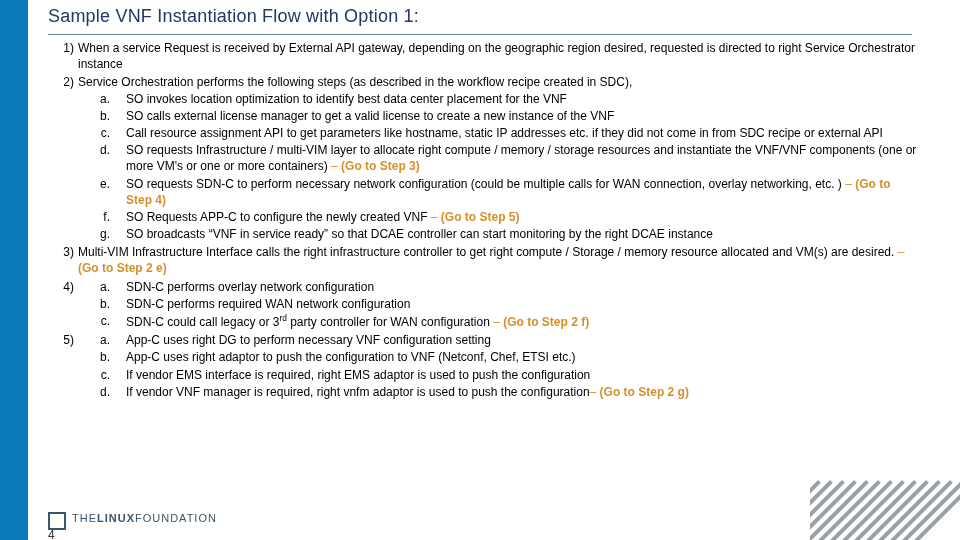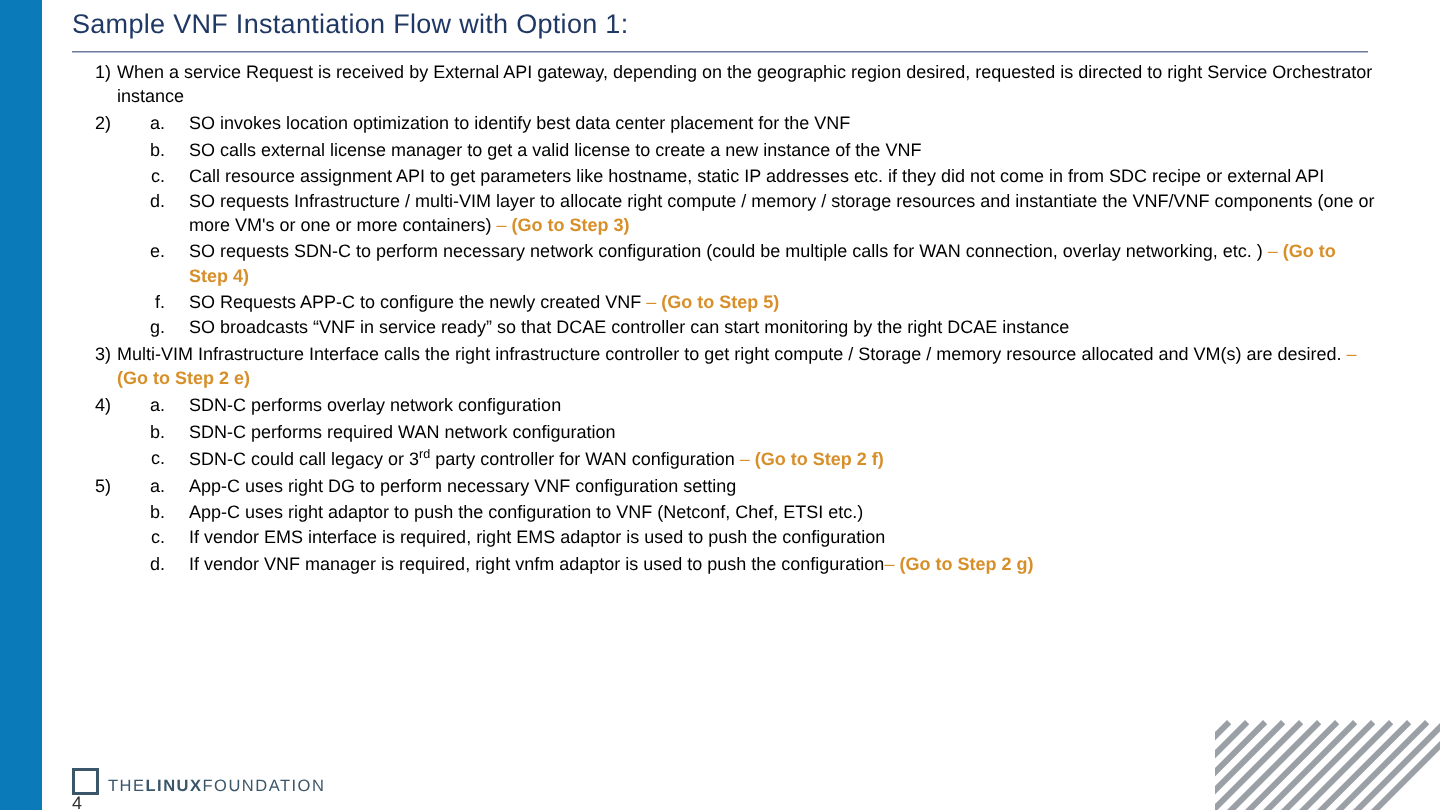--- a/index.html
+++ b/index.html
@@ -90,21 +90,21 @@
     margin-top: 25px;
   }
   .dash {
     color: #d78f2a;
   }
   .footer {
     position: absolute;
     left: 48px;
     bottom: 10px;
     display: flex;
-    align-items: flex-end;
+    align-items: flex-start;
     gap: 6px;
   }
   .lf-square {
     width: 14px;
     height: 14px;
     border: 2px solid #3b5569;
     display: inline-block;
   }
   .lf-text {
     font-size: 11px;
@@ -142,21 +142,21 @@
 <body>
 
 <div class="sidebar"></div>
 
 <div class="title">Sample VNF Instantiation Flow with Option 1:</div>
 <div class="title-underline"></div>
 
 <div class="content">
   <ol class="main">
       <li><span>When a service Request is received by External API gateway, depending on the geographic region desired, requested is directed to right Service Orchestrator instance</span></li>
-      <li><ol class="sub">
+      <li><span>Service Orchestration performs the following steps (as described in the workflow recipe created in SDC),</span><ol class="sub">
           <li><span>SO invokes location optimization to identify best data center placement for the VNF</span></li>
           <li><span>SO calls external license manager to get a valid license to create a new instance of the VNF</span></li>
           <li><span>Call resource assignment API to get parameters like hostname, static IP addresses etc. if they did not come in from SDC recipe or external API</span></li>
           <li><span>SO requests Infrastructure / multi-VIM layer to allocate right compute / memory / storage resources and instantiate the VNF/VNF components (one or more VM's or one or more containers) </span><span class="dash">– </span><span class="goto">(Go to Step 3)</span></li>
           <li><span>SO requests SDN-C to perform necessary network configuration (could be multiple calls for WAN connection, overlay networking, etc. ) </span><span class="dash">– </span><span class="goto">(Go to Step 4)</span></li>
           <li><span>SO Requests APP-C to configure the newly created VNF </span><span class="dash">– </span><span class="goto">(Go to Step 5)</span></li>
           <li><span>SO broadcasts “VNF in service ready” so that DCAE controller can start monitoring by the right DCAE instance</span></li>
         </ol></li>
       <li><span>Multi-VIM Infrastructure Interface calls the right infrastructure controller to get right compute / Storage / memory resource allocated and VM(s) are desired. </span><span class="dash">– </span><span class="goto">(Go to Step 2 e)</span></li>
       <li><ol class="sub">

